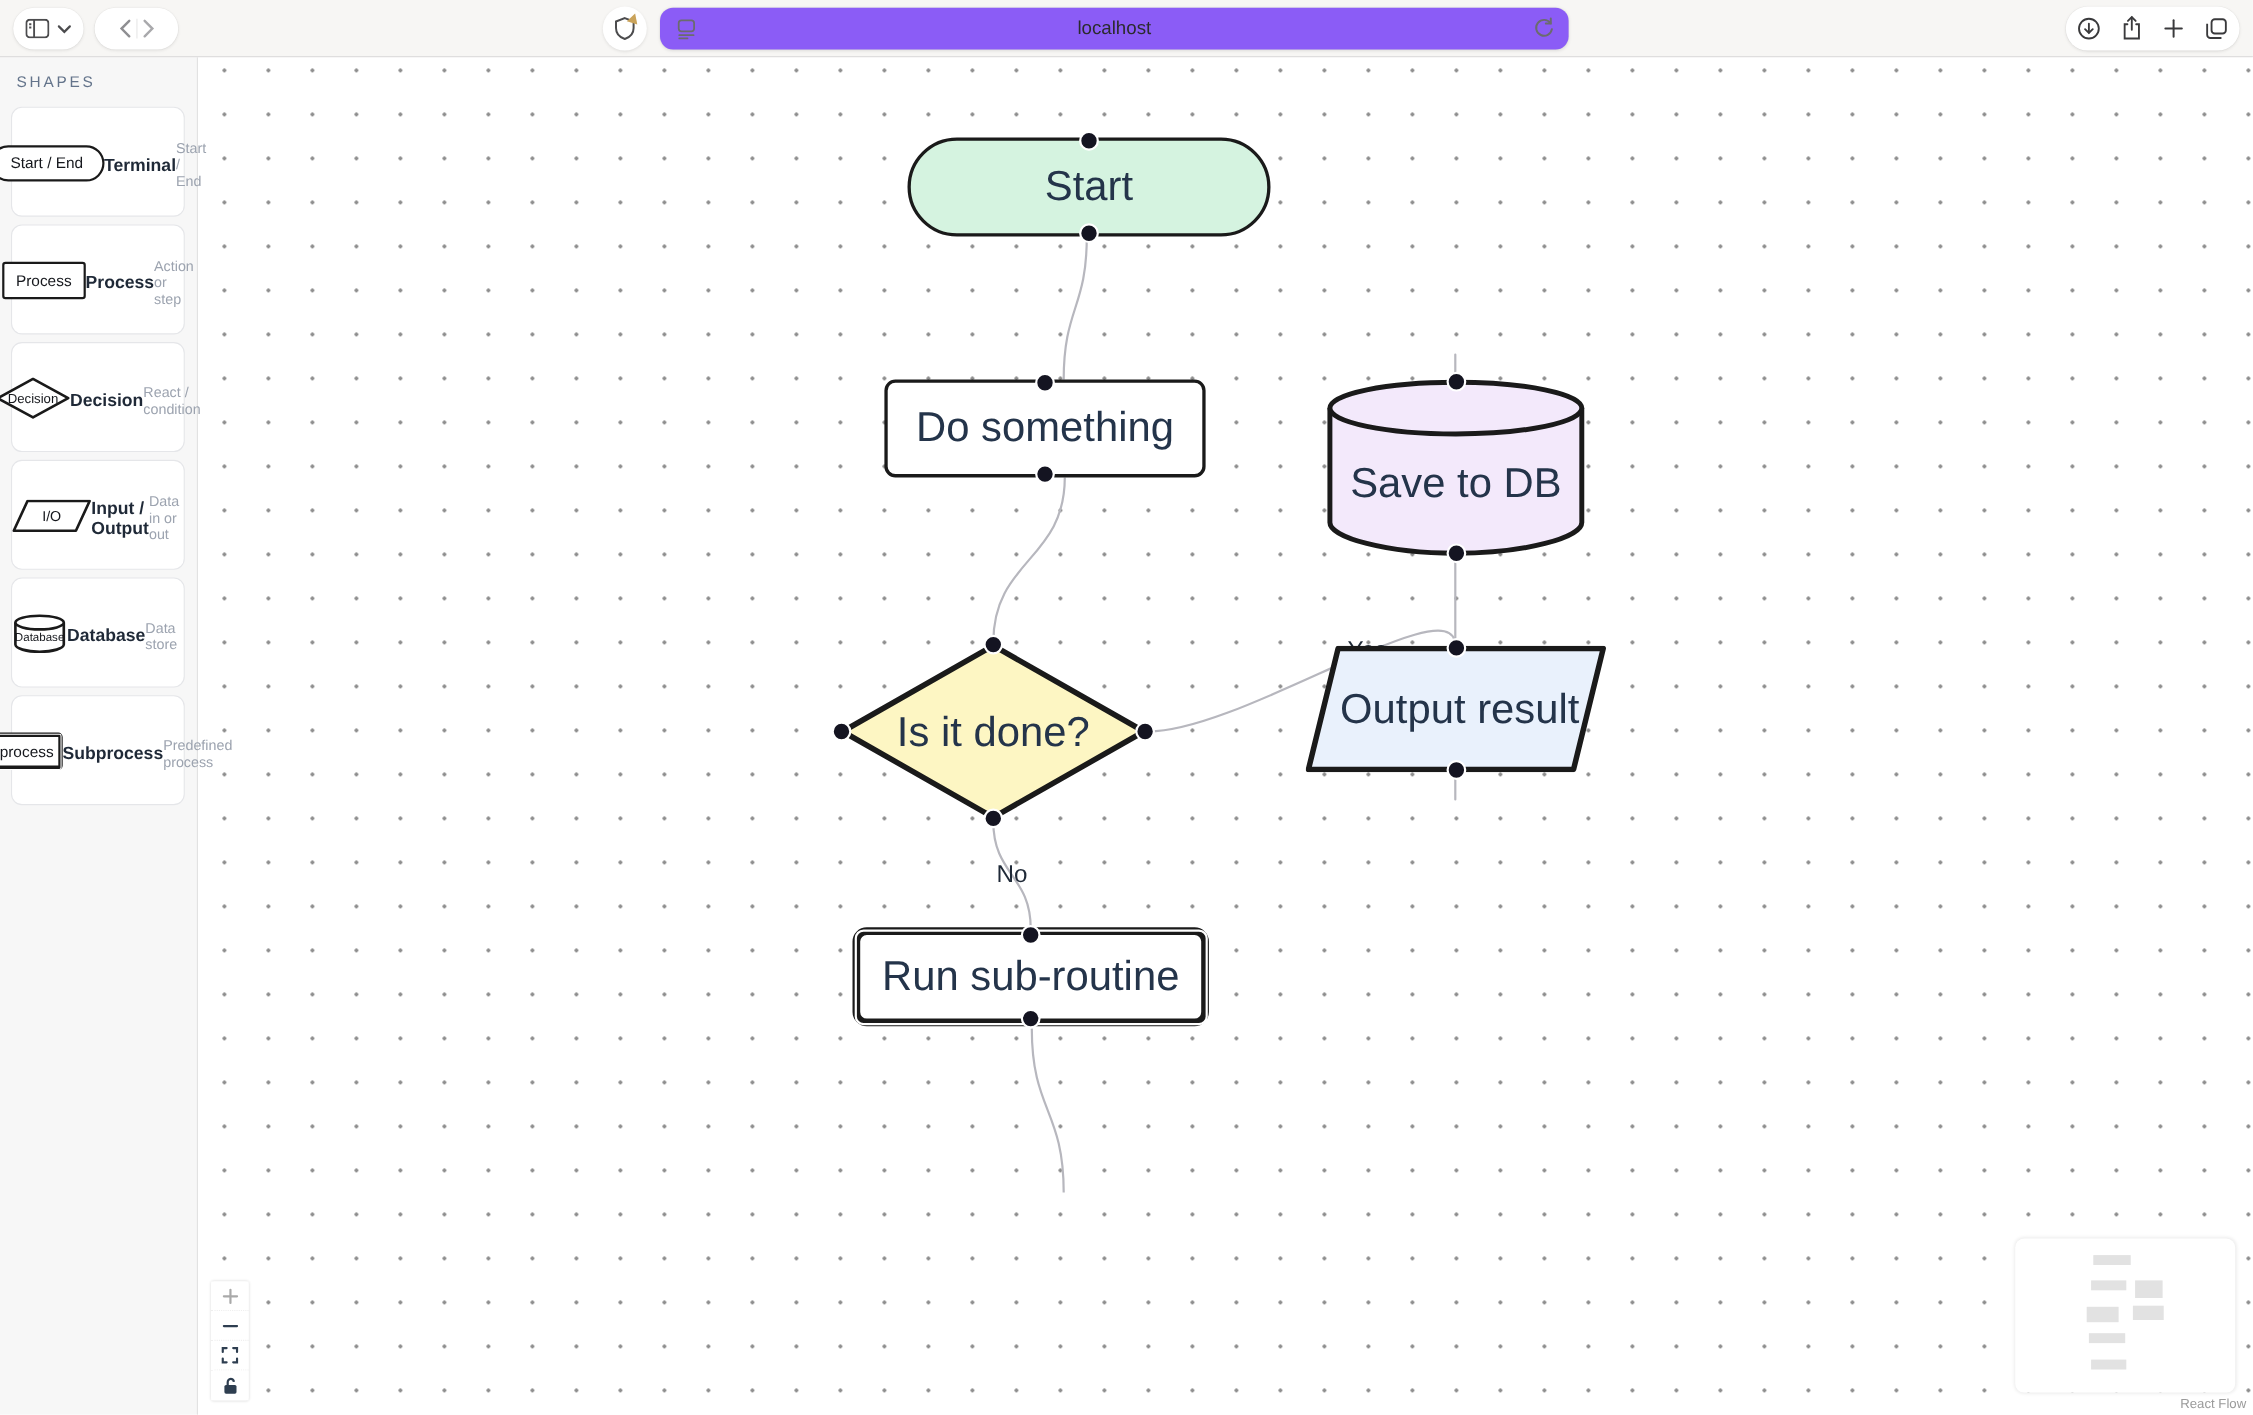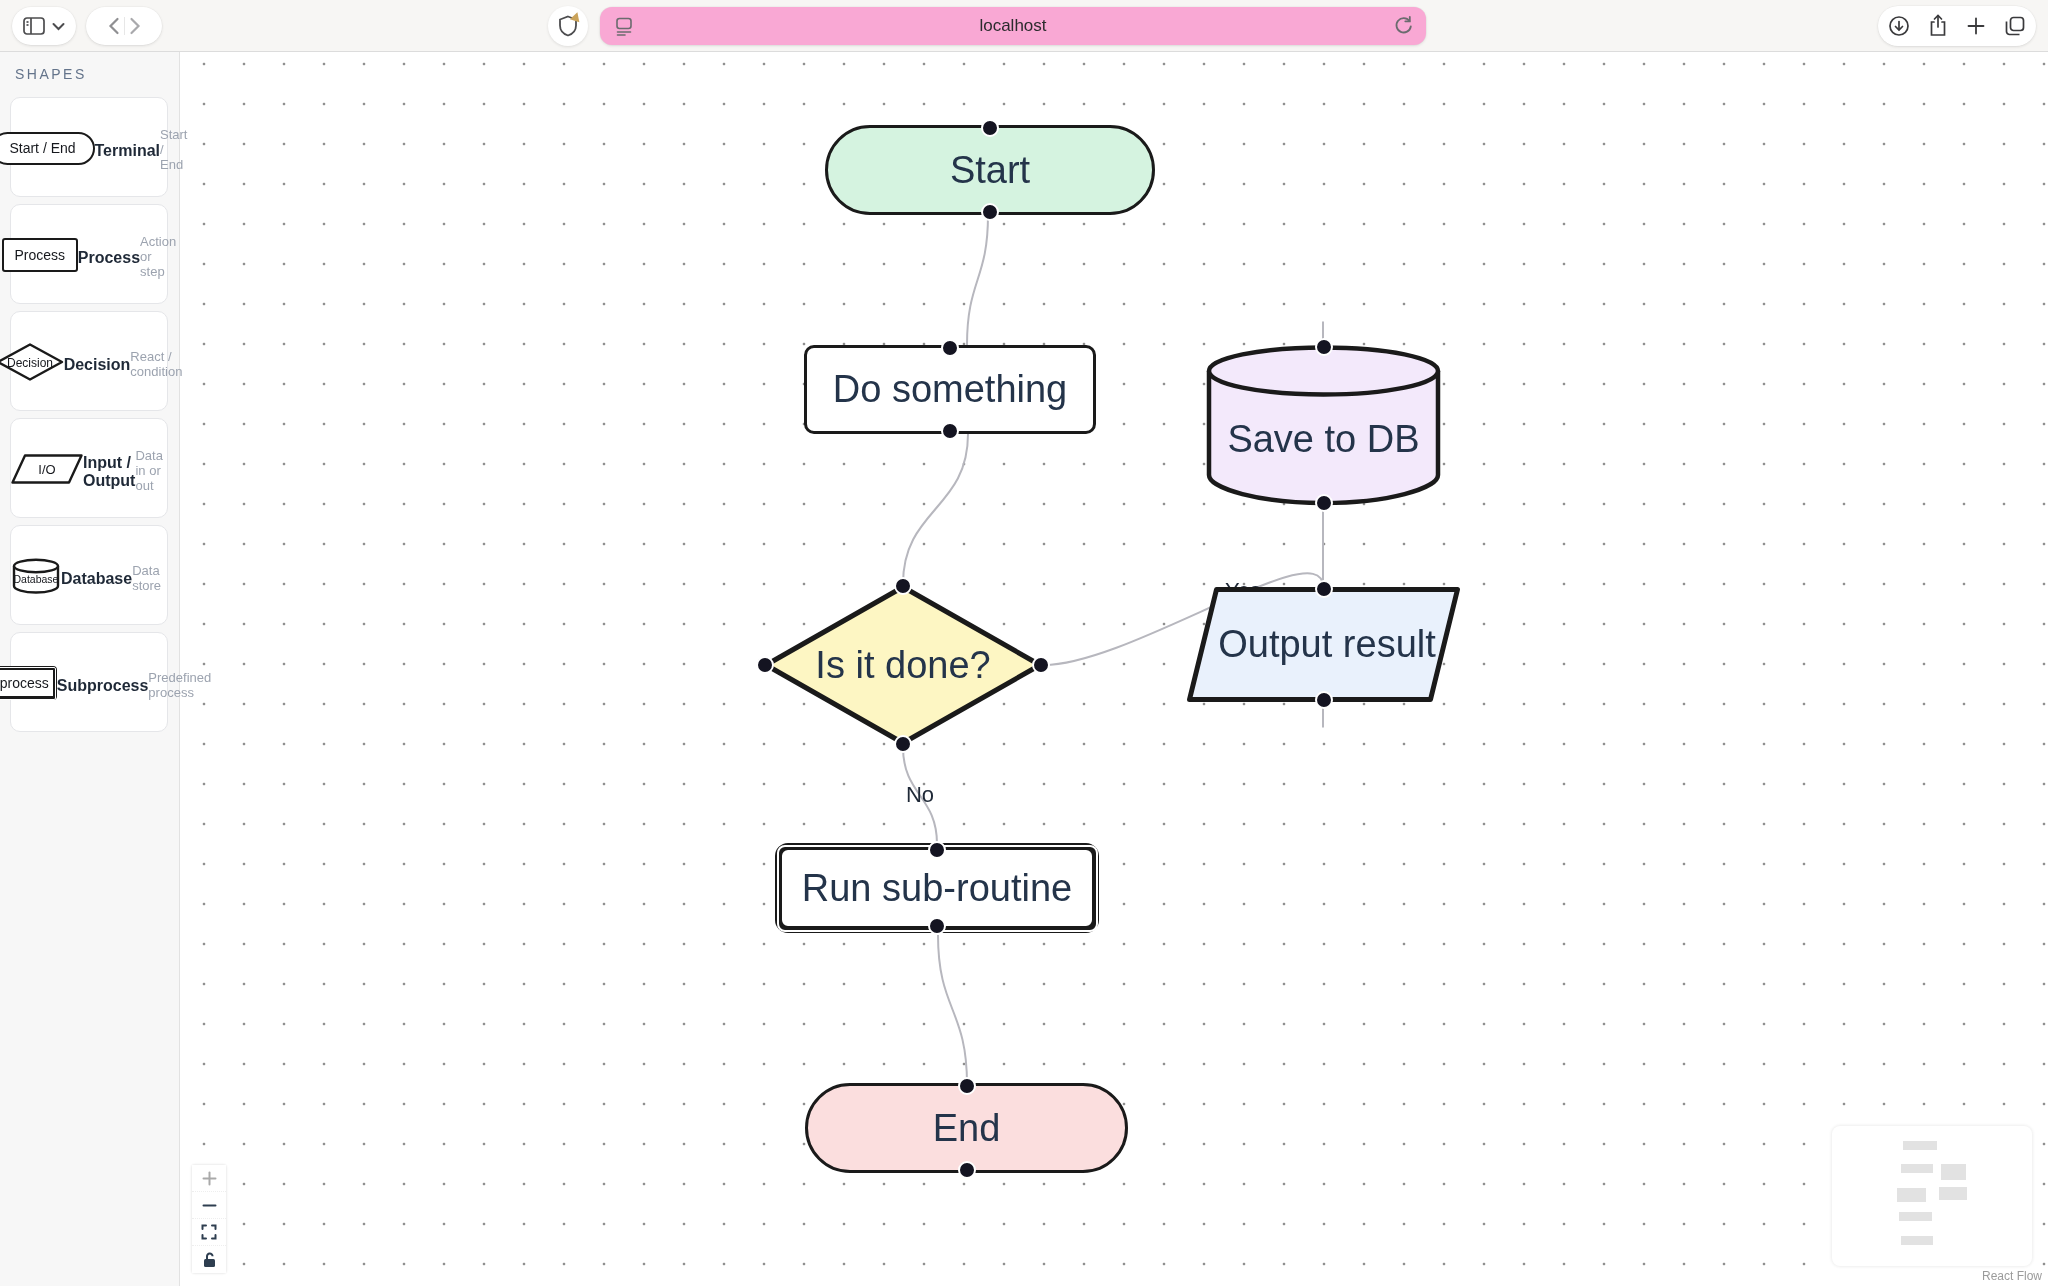--- a/index.html
+++ b/index.html
@@ -16,21 +16,21 @@
   .pill-sidebar { left:12px; width:64px; gap:7px; }
   .pill-nav { left:86px; width:76px; gap:4px; }
   .nav-divider { width:1px; height:18px; background:#e7e7e7; }
   .shield-btn { position:absolute; left:548px; top:6px; width:40px; height:40px;
     border-radius:50%; background:#fff; box-shadow:0 1px 3px rgba(0,0,0,.10);
     display:flex; align-items:center; justify-content:center; }
   .badge { position:absolute; right:7px; top:6px; width:0; height:0;
     border-left:5px solid transparent; border-right:5px solid transparent;
     border-bottom:9px solid #caa35a; transform:rotate(18deg); }
   .addressbar { position:absolute; left:600px; top:7px; width:826px; height:38px;
-    background:#f9a8d4; border-radius:12px; box-shadow:0 1px 3px rgba(0,0,0,.10), 0 0 0 .5px rgba(0,0,0,.04);
+    background:#8b5cf6; border-radius:12px; box-shadow:0 1px 3px rgba(0,0,0,.10), 0 0 0 .5px rgba(0,0,0,.04);
     display:flex; align-items:center; justify-content:center; }
   .addr-text { font-size:17px; color:#2b2b2d; }
   .reader-ic { position:absolute; left:14px; top:9px; color:#6b6b6e; }
   .reload-ic { position:absolute; right:12px; top:8px; color:#6b6b6e; }
   .pill-right { left:1878px; width:158px; gap:18px; border-radius:20px; height:40px; top:6px; }
   .pill-right .tb-icon { color:#3a3a3c; }
 
   
   .sidebar { position:absolute; left:0; top:52px; width:180px; height:1234px;
     background:#f7f7f7; border-right:1px solid #e2e2e2; padding:14px 10px; z-index:40; }
@@ -305,25 +305,20 @@
     <span class="handle" style="left:136.5px; top:2px; transform:translate(-50%,-50%);"></span>
     <span class="handle" style="left:136.5px; top:113px; transform:translate(-50%,-50%);"></span>
   </div>
 
   <div class="node n-sub" style="left:595px; top:791px; width:324px; height:90px;">
     <span class="node-label">Run sub-routine</span>
     <span class="handle h-top"></span>
     <span class="handle h-bottom"></span>
   </div>
 
-  <div class="node n-terminal" style="left:625px; top:1031px; width:323px; height:90px; background:#fbdede;">
-    <span class="node-label">End</span>
-    <span class="handle h-top"></span>
-    <span class="handle h-bottom"></span>
-  </div>
 
   <div class="controls">
     <div class="ctrl-btn ctrl-dim">
       <svg width="15" height="15" viewBox="0 0 15 15" stroke="currentColor" stroke-width="2" stroke-linecap="round">
         <line x1="7.5" y1="1.5" x2="7.5" y2="13.5"></line>
           <line x1="1.5" y1="7.5" x2="13.5" y2="7.5"></line>
       </svg>
     </div>
     <div class="ctrl-btn">
       <svg width="15" height="15" viewBox="0 0 15 15" stroke="currentColor" stroke-width="2" stroke-linecap="round">

